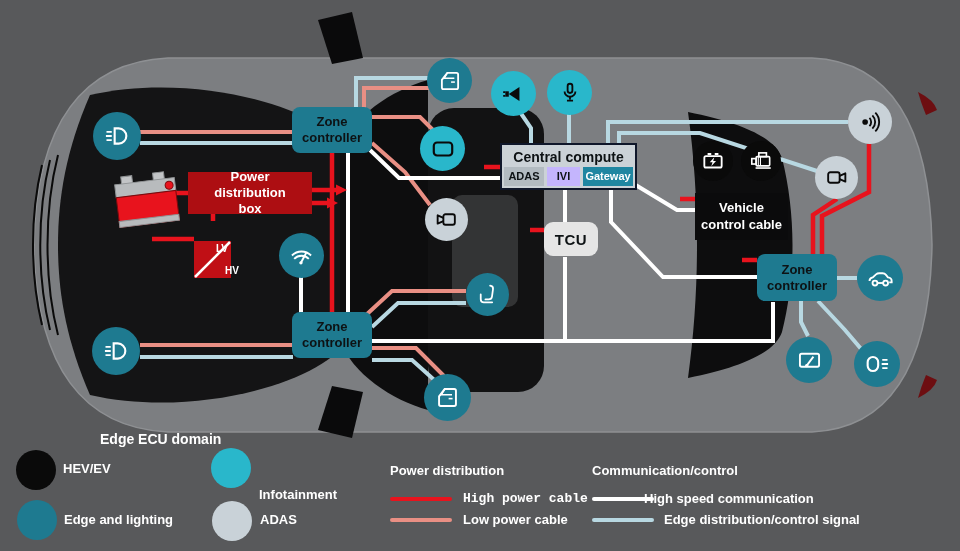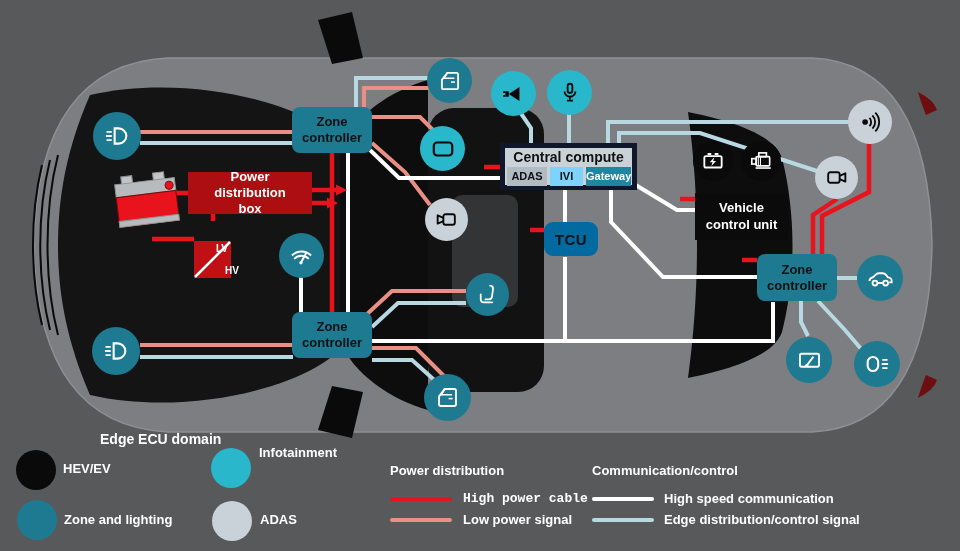--- a/index.html
+++ b/index.html
@@ -5,27 +5,27 @@
   html,body{margin:0;padding:0;background:#58595b;}
   .stage{position:relative;width:960px;height:551px;background:#58595b;overflow:hidden;
          font-family:"Liberation Sans",sans-serif;}
   .layer{position:absolute;left:0;top:0;width:960px;height:551px;}
   .abs{position:absolute;}
   .box{position:absolute;display:flex;align-items:center;justify-content:center;
        text-align:center;font-weight:bold;box-sizing:border-box;}
   .zc{background:#1e7a90;color:#0d1214;border-radius:8px;font-size:13px;line-height:1.2;}
   .pwr{background:#ad0e12;color:#ffffff;font-size:13px;line-height:1.25;}
   .vcu{background:#0b0b0c;color:#ffffff;font-size:13px;line-height:1.3;}
-  .tcu{background:#0369a1;color:#0d1214;border-radius:9px;font-size:15px;letter-spacing:.5px;}
-  .cc{background:#cbd2d7;border:5px solid #0f172a;flex-direction:column;padding:2px;}
+  .tcu{background:#e5e5e5;color:#0d1214;border-radius:9px;font-size:15px;letter-spacing:.5px;}
+  .cc{background:#cbd2d7;border:2px solid #0f172a;flex-direction:column;padding:2px;}
   .cc-title{font-size:14px;color:#0d1214;font-weight:bold;line-height:20px;}
   .cc-row{display:flex;gap:3px;width:100%;}
   .cc-mod{height:19px;line-height:19px;font-size:11px;font-weight:bold;text-align:center;}
   .mod-adas{flex:0 0 40px;background:#b2bbc1;color:#0d1214;}
-  .mod-ivi{flex:0 0 33px;background:#7dd3fc;color:#0d1214;}
+  .mod-ivi{flex:0 0 33px;background:#c4b5fd;color:#0d1214;}
   .mod-gw{flex:1;background:#1f86a1;color:#ffffff;}
   .circ{position:absolute;border-radius:50%;display:flex;align-items:center;justify-content:center;}
   .c-teal{background:#1e7a90;}
   .c-cyan{background:#29b7cb;}
   .c-gray{background:#c9d2d8;}
   .c-black{background:#0a0a0a;}
   .lvhv{position:absolute;background:#c00f15;color:#fff;font-weight:bold;font-size:10px;}
   .lvhv .lv{position:absolute;right:3px;top:2px;}
   .lvhv .hv{position:absolute;left:2px;bottom:2px;padding-left:29px;}
   .legend-title{position:absolute;color:#fff;font-weight:bold;font-size:14px;}
@@ -147,21 +147,21 @@
       <div class="cc-mod mod-ivi">IVI</div>
       <div class="cc-mod mod-gw">Gateway</div>
     </div>
   </div>
 
   <div class="box tcu" style="left:544px;top:222px;width:54px;height:34px;">
     <span>TCU</span>
   </div>
 
   <div class="box vcu" style="left:695px;top:193px;width:93px;height:47px;padding:2px;">
-    <span>Vehicle control unit</span>
+    <span>Vehicle control cable</span>
   </div>
 
   <div class="circ c-teal" style="left:93px;top:112px;width:48px;height:48px;">
     <svg width="28" height="28" viewBox="0 0 24 24">
         <path d="M10 5.5h3.5a6.5 6.5 0 0 1 0 13H10z" fill="none" stroke="#fff" stroke-width="1.8"></path>
         <path d="M3 8.5h4.5 M2.5 12h5 M3 15.5h4.5" stroke="#fff" stroke-width="1.6"></path>
       </svg>
   </div>
   <div class="circ c-teal" style="left:92px;top:327px;width:48px;height:48px;">
     <svg width="28" height="28" viewBox="0 0 24 24">
@@ -271,33 +271,33 @@
         <path d="M7 18.5h14" stroke="#fff" stroke-width="1.5"></path>
       </svg>
   </div>
 
   <div class="legend-title" style="left:92px;top:431px;padding-left:8px;">Edge ECU domain</div>
 
   <div class="circ" style="left: 16px; top: 450px; width: 40px; height: 40px; background: rgb(10, 10, 10);"></div>
   <div class="legend-label" style="left:63px;top:461px;">HEV/EV</div>
 
   <div class="circ" style="left: 211px; top: 448px; width: 40px; height: 40px; background: rgb(41, 183, 203);"></div>
-  <div class="legend-label" style="left:259px;top:445px;text-align:right;">Infotainment</div>
+  <div class="legend-label" style="left:259px;top:487px;text-align:right;">Infotainment</div>
 
   <div class="circ" style="left: 17px; top: 500px; width: 40px; height: 40px; background: rgb(30, 122, 144);"></div>
-  <div class="legend-label" style="left:64px;top:512px;">Zone and lighting</div>
+  <div class="legend-label" style="left:64px;top:512px;">Edge and lighting</div>
 
   <div class="circ" style="left: 212px; top: 501px; width: 40px; height: 40px; background: rgb(201, 210, 216);"></div>
   <div class="legend-label" style="left:260px;top:512px;">ADAS</div>
 
   <div class="legend-title" style="left:390px;top:463px;font-size:13px;text-align:center;">Power distribution</div>
   <div class="legend-line" style="left: 390px; top: 497px; background: rgb(232, 19, 29);"></div>
   <div class="legend-label" style="left:463px;top:491px;font-family:Liberation Mono, monospace;">High power cable</div>
   <div class="legend-line" style="left: 390px; top: 518px; background: rgb(233, 143, 132);"></div>
-  <div class="legend-label" style="left:463px;top:512px;">Low power signal</div>
+  <div class="legend-label" style="left:463px;top:512px;">Low power cable</div>
 
   <div class="legend-title" style="left:592px;top:463px;font-size:13px;text-align:center;">Communication/control</div>
   <div class="legend-line" style="left: 592px; top: 497px; background: rgb(255, 255, 255);"></div>
-  <div class="legend-label" style="left:664px;top:491px;">High speed communication</div>
+  <div class="legend-label" style="left:644px;top:491px;">High speed communication</div>
   <div class="legend-line" style="left: 592px; top: 518px; background: rgb(184, 216, 226);"></div>
   <div class="legend-label" style="left:664px;top:512px;">Edge distribution/control signal</div>
 
 </div>
 
 </body></html>

